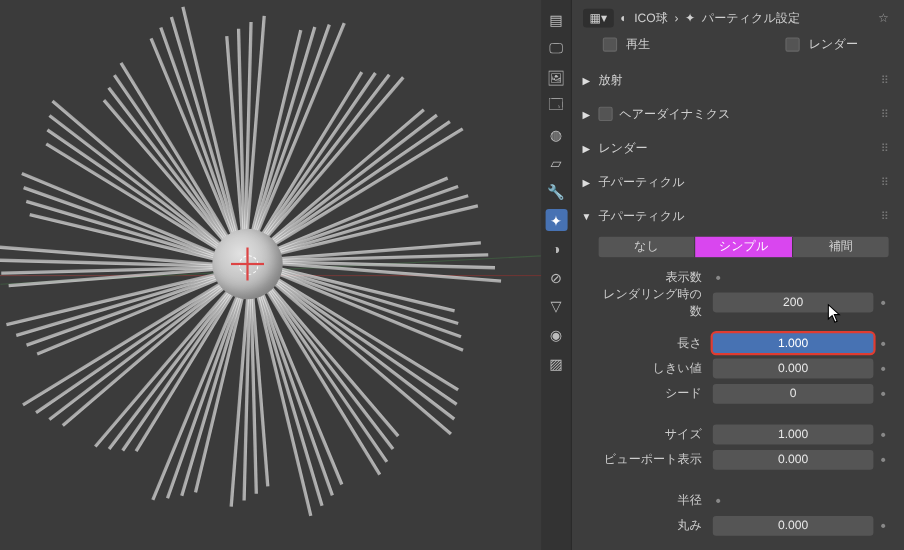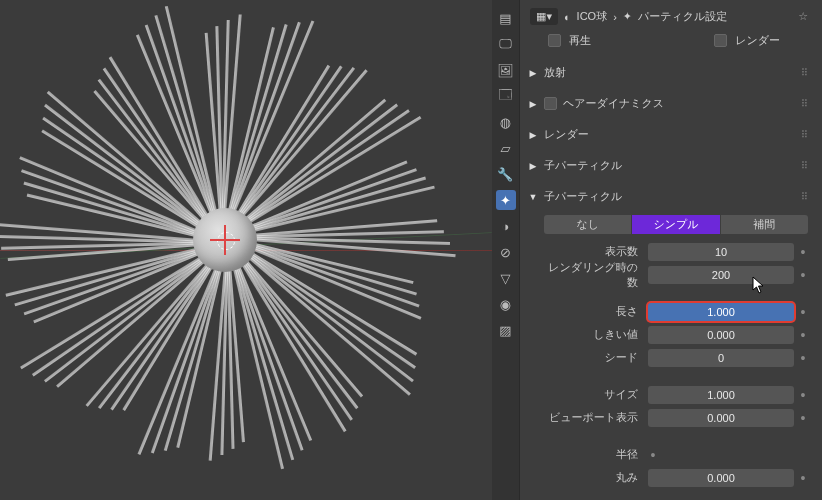--- a/index.html
+++ b/index.html
@@ -26,21 +26,21 @@
 .row-cb { display: flex; align-items: center; gap: 8px; padding: 2px 6px 6px 24px; justify-content: space-between; }
 .cb { width: 13px; height: 13px; background: #545454; border: 1px solid #666; border-radius: 2px; display: inline-block; }
 .section-hdr { display: flex; align-items: center; gap: 6px; padding: 5px 4px; cursor: pointer; user-select: none; }
 .section-hdr .tri { width: 10px; color: #ddd; font-size: 9px; text-align: center; }
 .section-hdr .dots { margin-left: auto; color: #777; letter-spacing: 2px; font-size: 10px; }
 .divider { height: 1px; background: #2f2f2f; margin: 1px 0; }
 .child-body { padding: 4px 6px 4px 20px; display: flex; flex-direction: column; gap: 4px; }
 .segctl { display: flex; height: 19px; border-radius: 3px; overflow: hidden; margin-bottom: 4px; }
 .seg { flex: 1; text-align: center; background: #555; border-right: 1px solid #3d3d3d; line-height: 19px; cursor: pointer; font-size: 11px; }
 .seg:last-child { border-right: none; }
-.seg.active { background: #6d28d9; color: #fff; }
+.seg.active { background: #d946ef; color: #fff; }
 .prop { display: flex; align-items: center; height: 19px; gap: 4px; }
 .prop .lbl { width: 100px; text-align: right; padding-right: 6px; color: #ccc; font-size: 11px; }
 .prop .field { flex: 1; height: 18px; background: #555; border-radius: 3px; text-align: center; line-height: 18px; color: #e8e8e8; font-size: 11px; position: relative; cursor: ew-resize; }
 .prop .field.hl { background: #4772b3; color: #fff; box-shadow: 0 0 0 2px #e03c31; }
 .prop .dot { width: 10px; text-align: center; color: #888; font-size: 14px; line-height: 10px; }
 .spacer-sm { height: 10px; }
 .mouse-ptr { position: absolute; pointer-events: none; z-index: 999; width: 14px; height: 18px; left: 752px; top: 276px; }
 </style>
 </head>
 <body>
@@ -370,21 +370,20 @@
 
     <div class="child-body">
       <div class="segctl">
         <div class="seg">なし</div>
         <div class="seg active">シンプル</div>
         <div class="seg">補間</div>
       </div>
 
       <div class="prop">
           <div class="lbl">表示数</div>
-          <div class="field">10</div>
           <div class="dot">•</div>
         </div>
       <div class="prop">
           <div class="lbl">レンダリング時の数</div>
           <div class="field">200</div>
           <div class="dot">•</div>
         </div>
 
       <div class="spacer-sm"></div>
       <div class="prop">

